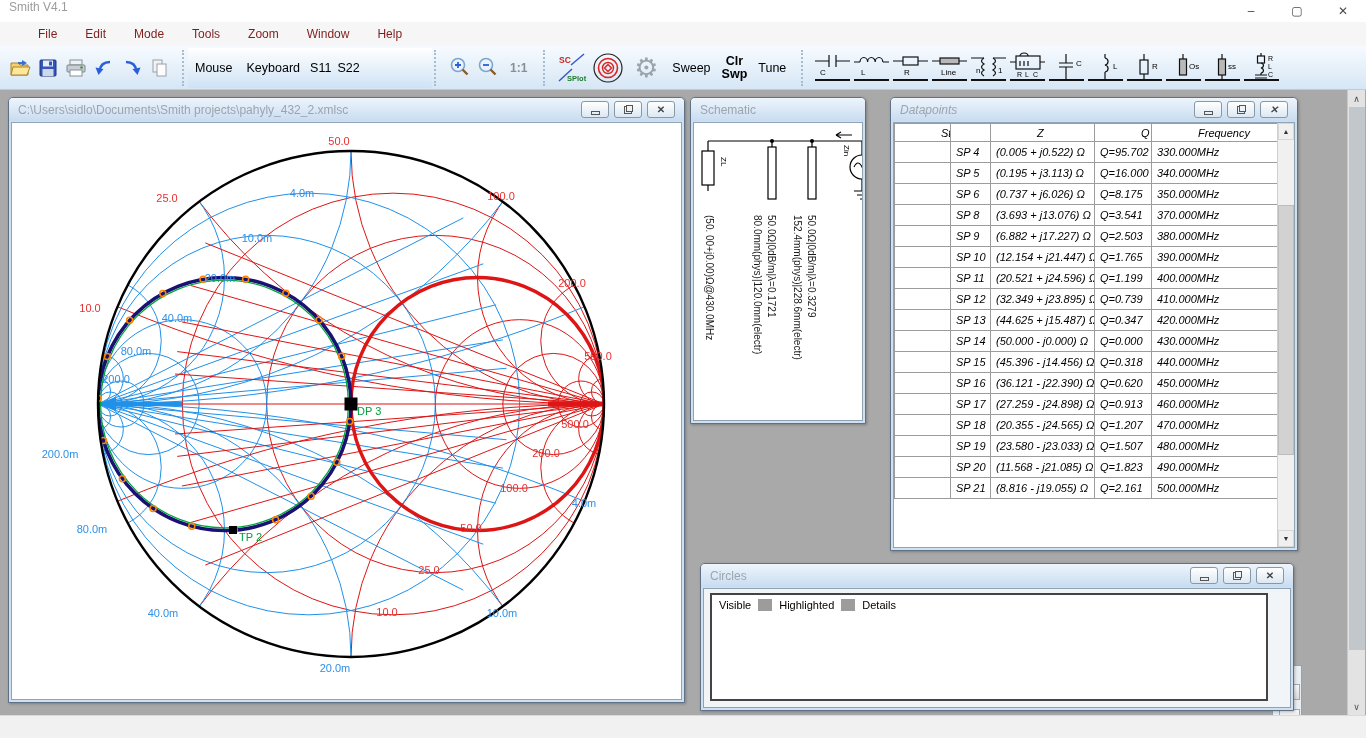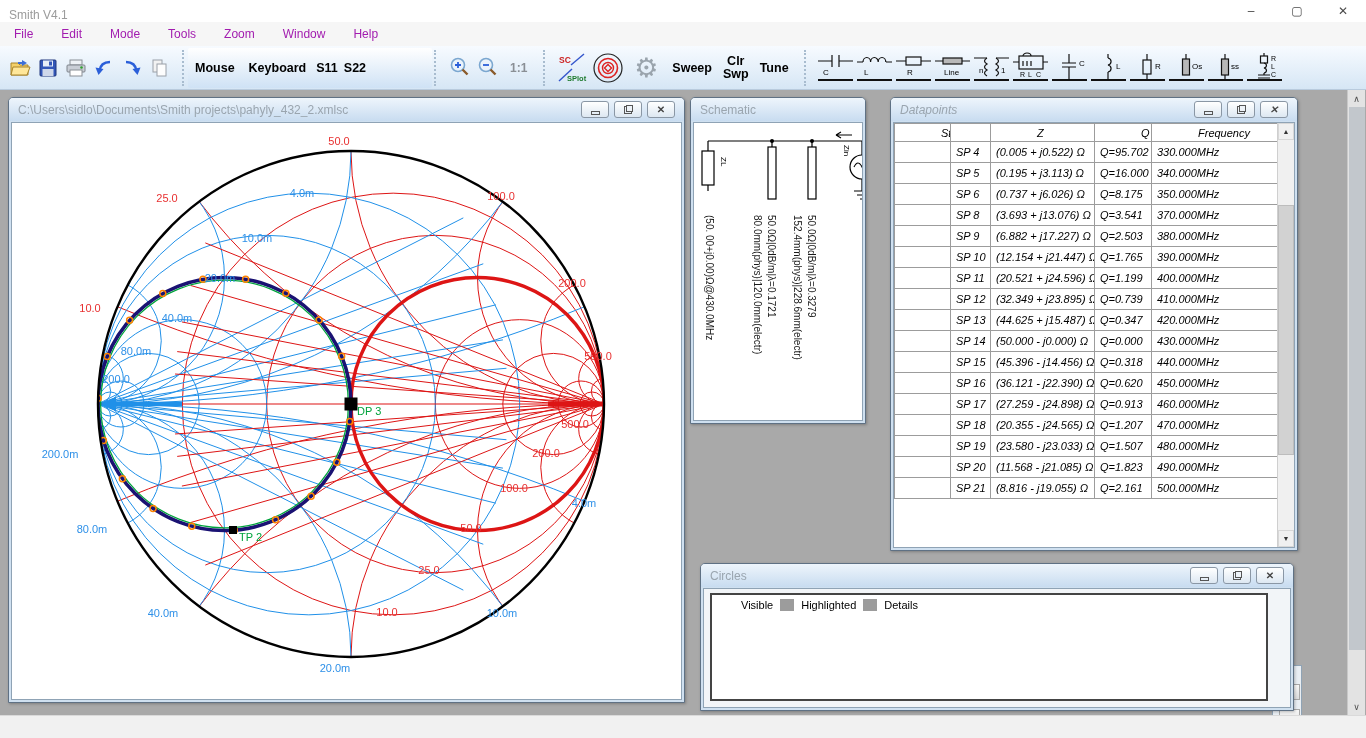--- a/index.html
+++ b/index.html
@@ -1,34 +1,34 @@
 <!DOCTYPE html>
 <html><head>
 <meta charset="utf-8">
 <style>
   * { margin:0; padding:0; box-sizing:border-box; }
   html,body { width:1366px; height:738px; overflow:hidden; background:#fff;
     font-family:"Liberation Sans", sans-serif; }
 
   
-  .titlebar { height:22px; background:#ffffff; display:flex; align-items:flex-end;
+  .titlebar { height:22px; background:#ffffff; display:flex; align-items:flex-start;
     font-size:12px; color:#9b9b9b; padding-left:9px; }
   .titlebar .spacer { flex:1; }
   .cap-btn { width:46px; height:22px; display:flex; align-items:center; justify-content:center;
     color:#4a4a4a; font-size:12px; }
   .menubar { height:24px; background:#f6f6f6; display:flex; align-items:center;
-    font-size:12px; color:#a21caf; }
+    font-size:12px; color:#7f1d1d;padding-left:24px; }
   .menu-item { padding:4px 14px; }
   .toolbar { height:44px; background:linear-gradient(#f7fbff,#d6e6f5);
     display:flex; align-items:center; border-bottom:1px solid #b9cbdd; }
   .tgroup { display:flex; align-items:center; height:40px; padding:0 6px; }
   .tsep { width:4px; height:36px; border-left:2px dotted #a8bccf; margin:0 2px; }
   .tbtn { width:28px; height:28px; display:flex; align-items:center; justify-content:center; }
   .tbtn svg { display:block; }
-  .ttext { font-size:12.5px; font-weight:bold; color:#000; padding:0 7px; white-space:nowrap; }
+  .ttext { font-size:12.5px; font-weight:normal; color:#000; padding:0 7px; white-space:nowrap; }
   .tratio { font-size:12px; font-weight:bold; color:#8a8f95; padding:0 8px; }
   .mode-panel { background:linear-gradient(#ffffff,#cfe2f5); height:40px; width:244px;
     display:flex; align-items:center; border-radius:2px; }
   .two-line { font-size:12.5px; font-weight:bold; line-height:13px; text-align:center; padding:0 4px; }
   .comp-btn { width:39px; height:38px; display:flex; align-items:center; justify-content:center; }
 
   
   .mdi { position:absolute; left:0; top:90px; width:1366px; height:625px; background:#a9a9a9; overflow:hidden; }
   .statusbar { position:absolute; left:0; top:715px; width:1366px; height:23px;
     background:#f1f1f1; border-top:1px solid #dadada; }
@@ -62,21 +62,21 @@
   .dp-table th { height:18px;padding-left:46px; }
   .vscroll { position:absolute; right:0; top:0; width:17px; bottom:0; background:#f0f0f0; border-left:1px solid #cfcfcf; }
   .vscroll .sb-btn { height:17px; background:#f0f0f0; border:1px solid #d7d7d7;
     display:flex; align-items:center; justify-content:center; font-size:7px; color:#333; }
   .vscroll .sb-down { position:absolute; bottom:0; left:0; right:0; }
   .vscroll .sb-thumb { position:absolute; left:0; right:0; top:82px; height:250px;
     background:#d2d2d2; border:1px solid #bdbdbd; }
 
   
   .circ-table { position:absolute; left:6px; right:22px; top:4px; bottom:6px;
-    border:2px solid #444; background:#fff;padding-left:22px; }
+    border:2px solid #444; background:#fff; }
   .circ-head { display:flex; font-size:11px; color:#000; height:19px; align-items:center; }
   .circ-head span { padding:0 7px; }
   .circ-head .cdiv { width:1px; height:12px; background:#9c9c9c; }
 
   
   .hid-panel { position:absolute; left:1272px; top:575px; width:30px; height:137px;
     background:#e9eef3; border:1px solid #8fa3b5; }
   .hid-panel .hbtn { position:absolute; left:6px; width:21px; height:16px;
     background:linear-gradient(#f8f8f8,#dcdcdc); border:1px solid #a8a8a8; }
 

